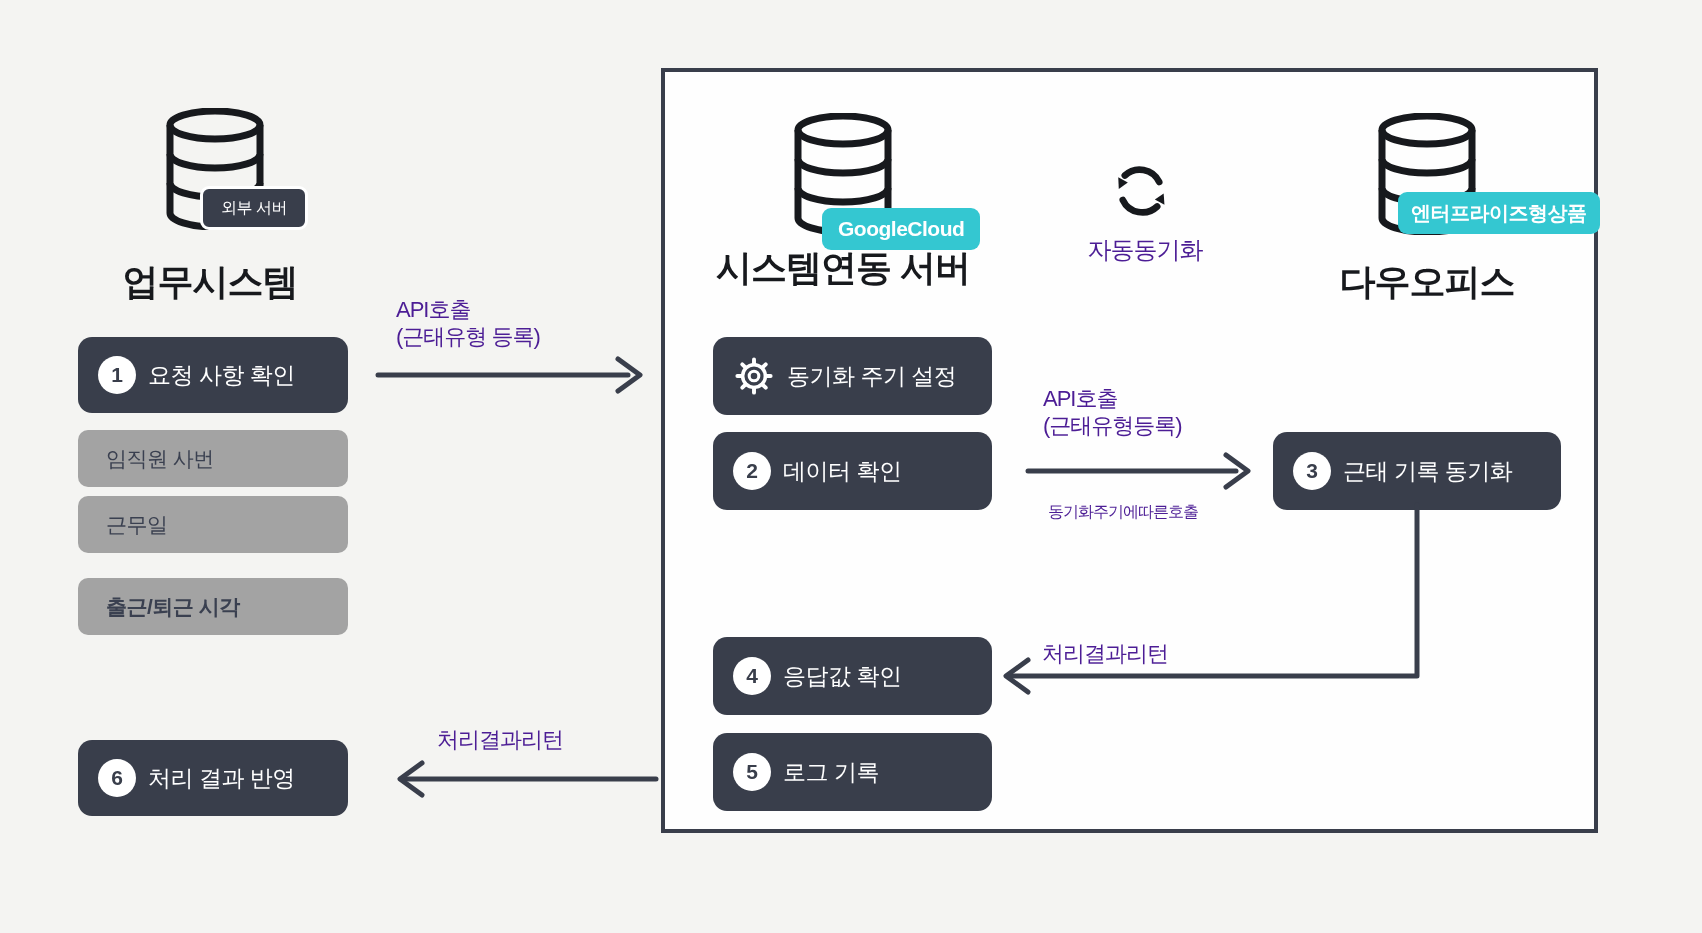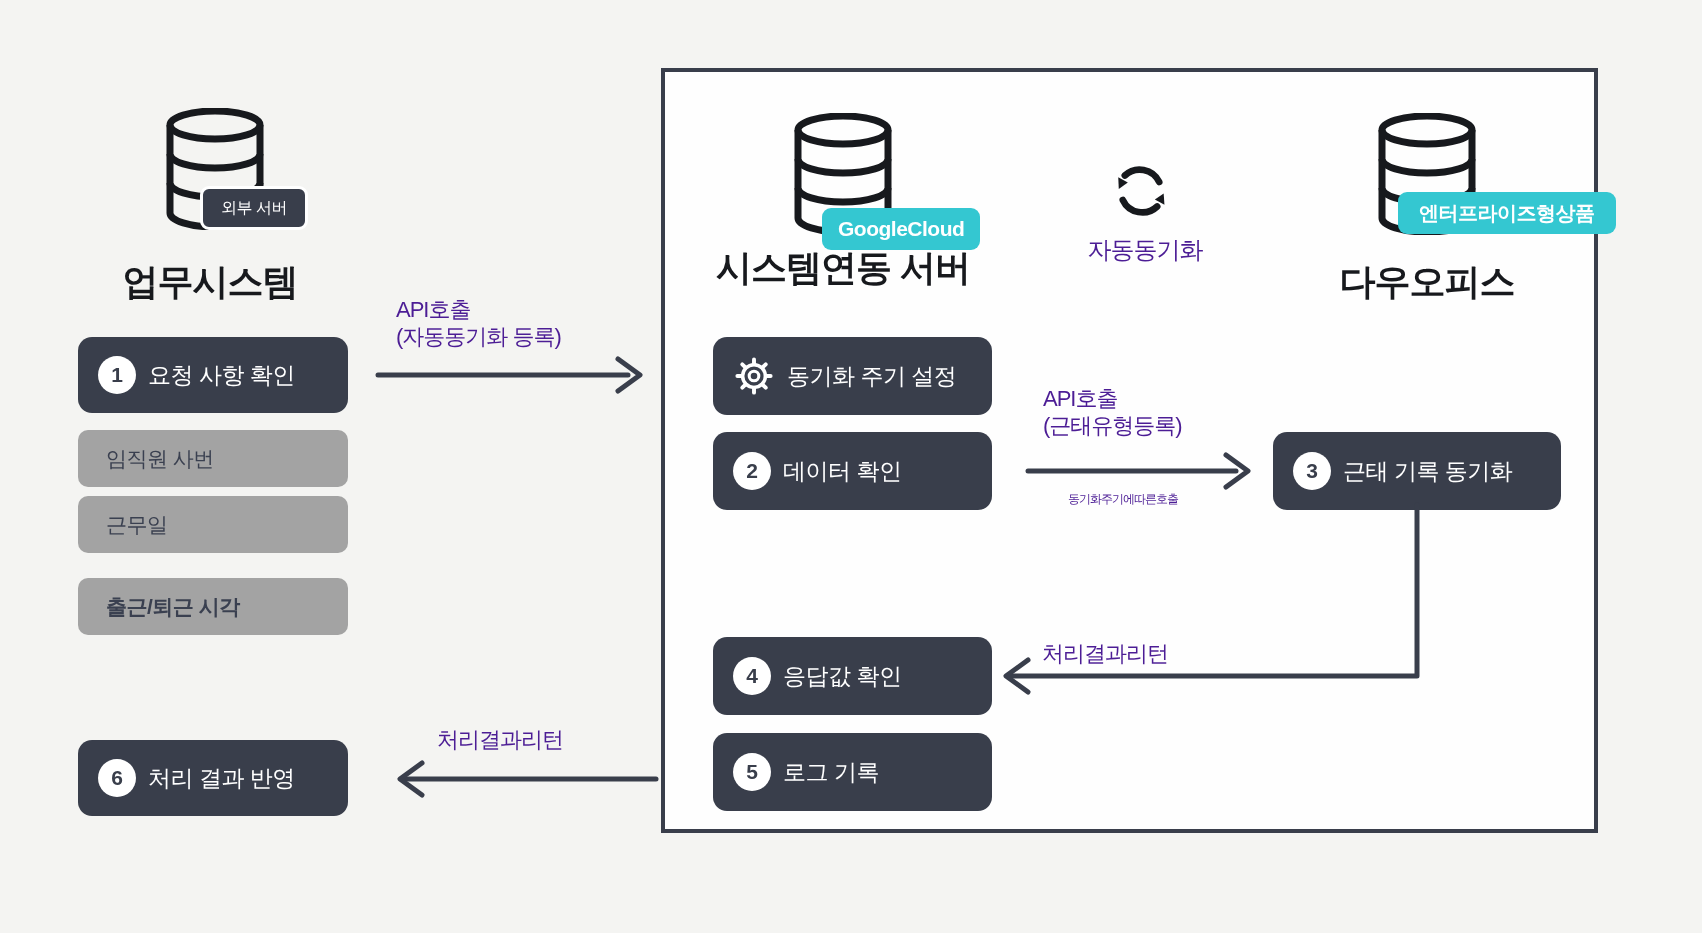--- a/index.html
+++ b/index.html
@@ -92,21 +92,21 @@
 <div class="card" style="top:496px;">근무일</div>
 <div class="card" style="top:578px;font-weight:bold;">출근/퇴근 시각</div>
 
 <div class="step" style="left:78px;top:740px;width:270px;height:76px;">
   <div class="num">6</div>
   <div class="lbl">처리 결과 반영</div>
 </div>
 
 <div class="alabel" style="left:396px;top:296px;">
   <div>API호출</div>
-  <div>(자동동기화 등록)</div>
+  <div>(근태유형 등록)</div>
 </div>
 <svg class="abs" style="left:374px;top:355px;" width="272" height="40" viewBox="0 0 272 40" fill="none" stroke="#393E4B" stroke-width="5" stroke-linecap="round" stroke-linejoin="round">
   <line x1="4" y1="20" x2="254" y2="20"></line>
   <polyline points="244,4 266,20 244,36"></polyline>
 </svg>
 
 <div class="alabel" style="left:420px;top:726px;width:160px;text-align:center;">처리결과리턴</div>
 <svg class="abs" style="left:394px;top:759px;" width="266" height="40" viewBox="0 0 266 40" fill="none" stroke="#393E4B" stroke-width="5" stroke-linecap="round" stroke-linejoin="round">
   <line x1="262" y1="20" x2="10" y2="20"></line>
   <polyline points="28,4 6,20 28,36"></polyline>
@@ -132,21 +132,21 @@
   <polygon points="83.7,55.6 84.8,72.5 70.6,64.5" fill="#17191D"></polygon>
 </svg>
 <div class="alabel" style="left:1060px;top:236px;width:170px;text-align:center;font-size:24px;">자동동기화</div>
 
 <svg class="abs" style="left:1375px;top:113px;" width="104" height="122" viewBox="0 0 104 122" fill="none" stroke="#17191D" stroke-width="7">
   <path d="M7,17 V105 A45,14 0 0 0 97,105 V17"></path>
   <ellipse cx="52" cy="17" rx="45" ry="14"></ellipse>
   <path d="M7,46 A45,14 0 0 0 97,46"></path>
   <path d="M7,75 A45,14 0 0 0 97,75"></path>
 </svg>
-<div class="badge-teal" style="left:1398px;top:192px;font-size:20px;padding:0 21px;">엔터프라이즈형상품</div>
+<div class="badge-teal" style="left:1398px;top:192px;font-size:20px;padding:0 13px;">엔터프라이즈형상품</div>
 <div class="title" style="left:1277px;top:258px;width:300px;">다우오피스</div>
 
 <div class="step" style="left:713px;top:337px;width:279px;height:78px;">
   <span class="gear">
     <svg width="42" height="42" viewBox="0 0 48 48" fill="none" stroke="#FFFFFF">
       <circle cx="24" cy="24" r="13" stroke-width="4"></circle>
       <g stroke-width="4.5" stroke-linecap="round">
         <line x1="24" y1="10.5" x2="24" y2="5"></line>
         <line x1="24" y1="37.5" x2="24" y2="43"></line>
         <line x1="10.5" y1="24" x2="5" y2="24"></line>
@@ -183,19 +183,19 @@
 </div>
 
 <div class="alabel" style="left:1043px;top:385px;">
   <div>API호출</div>
   <div>(근태유형등록)</div>
 </div>
 <svg class="abs" style="left:1024px;top:451px;" width="230" height="40" viewBox="0 0 230 40" fill="none" stroke="#393E4B" stroke-width="5" stroke-linecap="round" stroke-linejoin="round">
   <line x1="4" y1="20" x2="212" y2="20"></line>
   <polyline points="202,4 224,20 202,36"></polyline>
 </svg>
-<div class="alabel" style="left:1023px;top:486px;width:200px;text-align:center;font-size:12px;">동기화주기에따른호출</div>
+<div class="alabel" style="left:1023px;top:498px;width:200px;text-align:center;font-size:16px;">동기화주기에따른호출</div>
 
 <div class="alabel" style="left:1020px;top:640px;width:170px;text-align:center;">처리결과리턴</div>
 <svg class="abs" style="left:996px;top:495px;" width="430" height="205" viewBox="0 0 430 205" fill="none" stroke="#393E4B" stroke-width="5" stroke-linecap="round" stroke-linejoin="round">
   <polyline points="421,10 421,181 14,181"></polyline>
   <polyline points="32,165 10,181 32,197"></polyline>
 </svg>
 
 </body></html>

